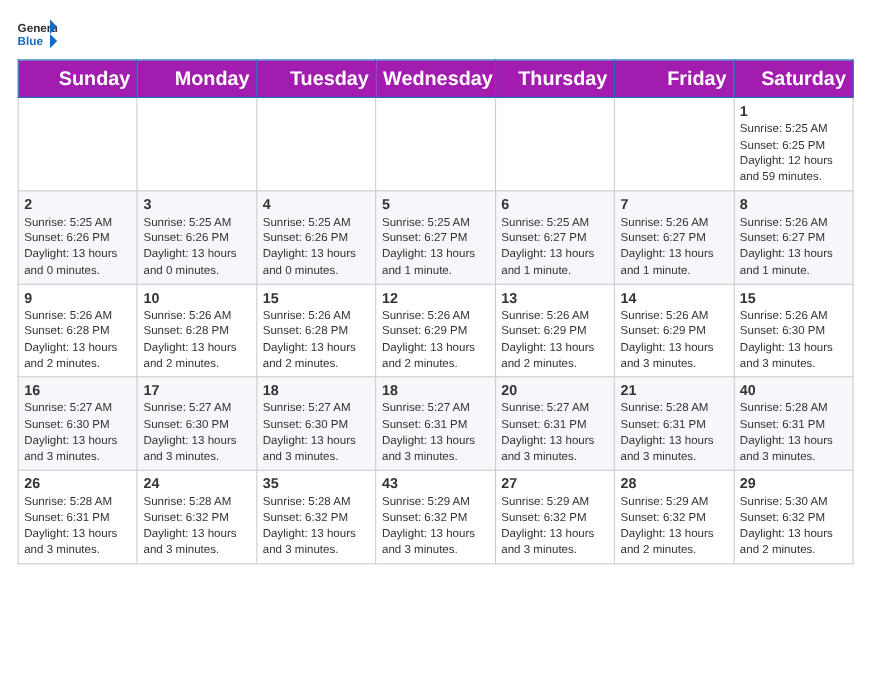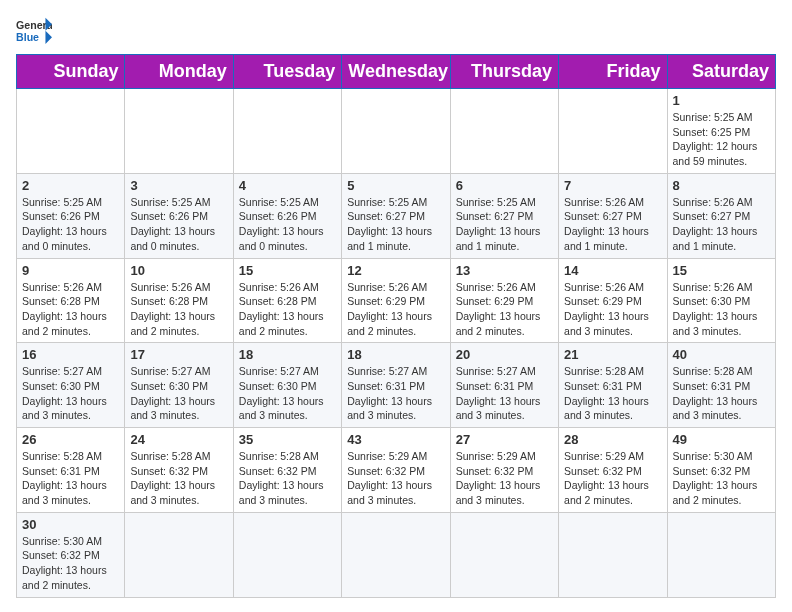--- a/index.html
+++ b/index.html
@@ -320,36 +320,21 @@
 and 3 minutes.</div>
         </td>
         <td>
           <span class="day-number">28</span>
           <div class="day-info" style="white-space: pre-line;">Sunrise: 5:29 AM
 Sunset: 6:32 PM
 Daylight: 13 hours
 and 2 minutes.</div>
         </td>
         <td>
-          <span class="day-number">49</span>
+          <span class="day-number">29</span>
           <div class="day-info" style="white-space: pre-line;">Sunrise: 5:30 AM
 Sunset: 6:32 PM
 Daylight: 13 hours
 and 2 minutes.</div>
         </td>
-      </tr>
-      <tr class="row-gray">
-        <td>
-          <span class="day-number">30</span>
-          <div class="day-info" style="white-space: pre-line;">Sunrise: 5:30 AM
-Sunset: 6:32 PM
-Daylight: 13 hours
-and 2 minutes.</div>
-        </td>
-        <td class="empty-cell"></td>
-        <td class="empty-cell"></td>
-        <td class="empty-cell"></td>
-        <td class="empty-cell"></td>
-        <td class="empty-cell"></td>
-        <td class="empty-cell"></td>
       </tr>
     </tbody>
 </table>
 
 </body></html>

